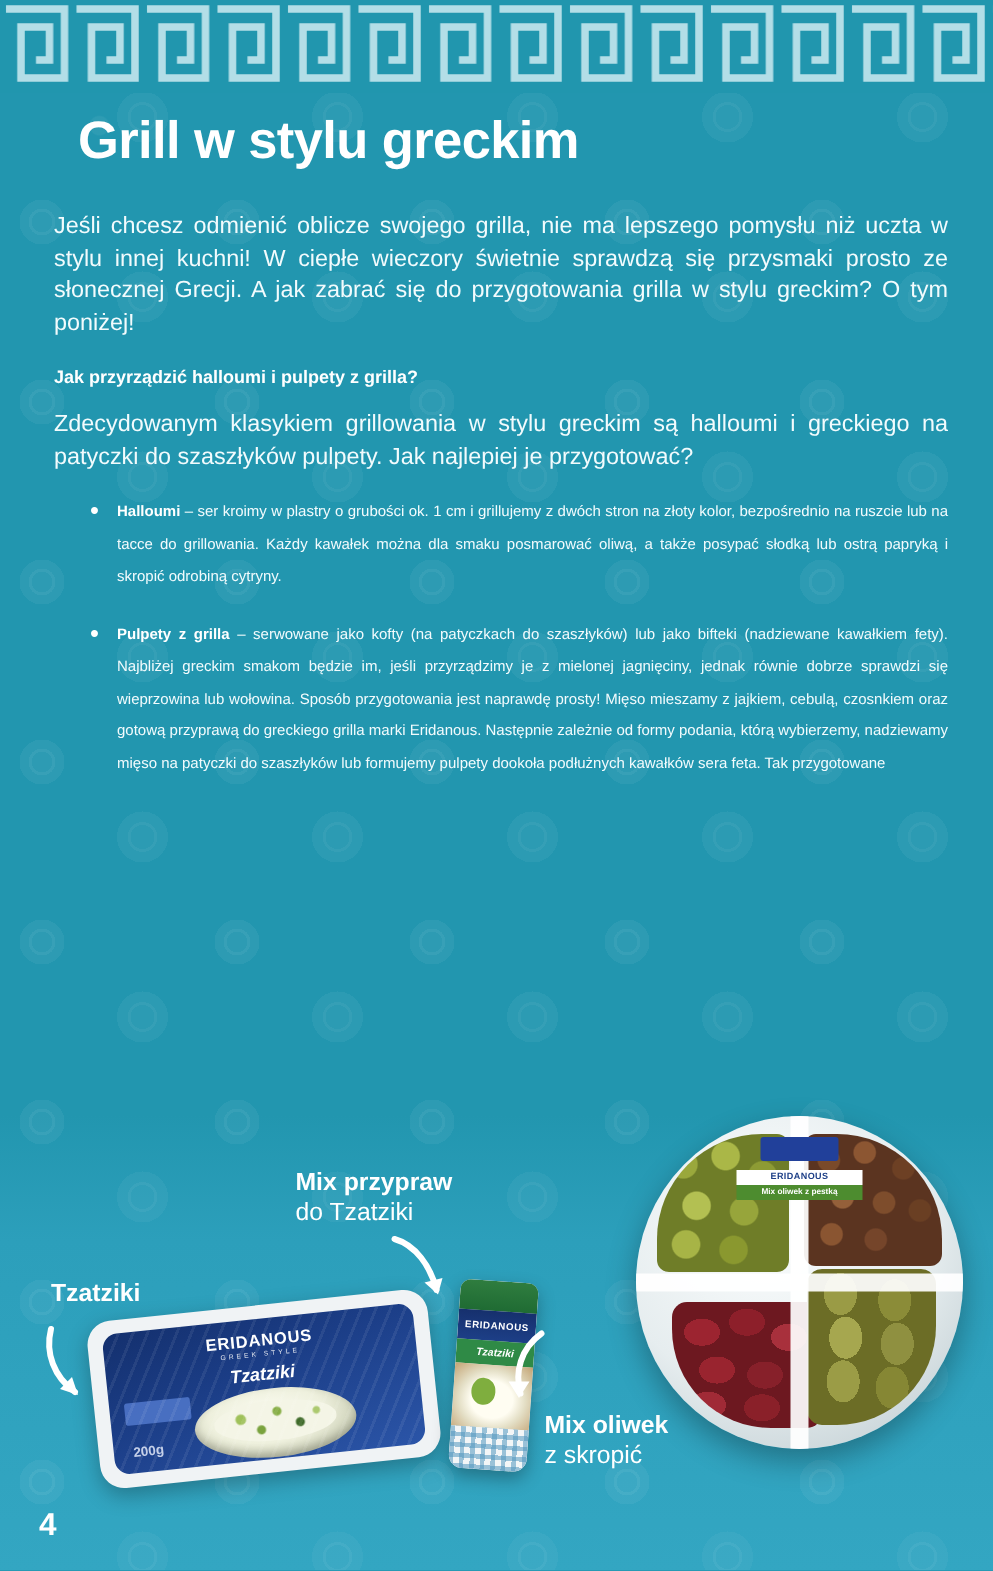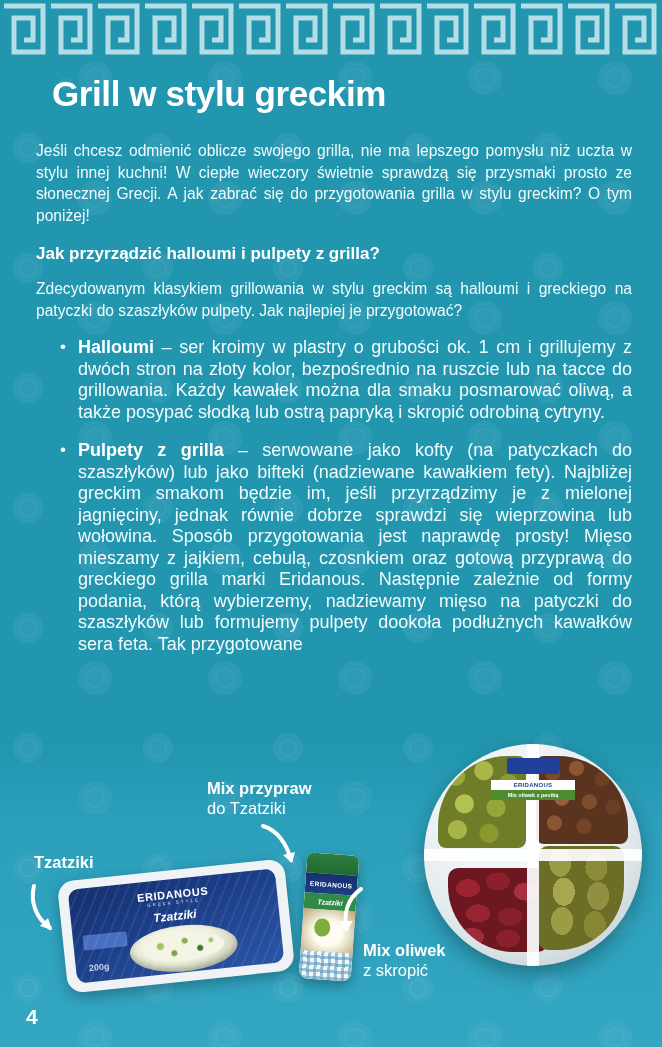--- a/index.html
+++ b/index.html
@@ -78,38 +78,38 @@
   }
 
   p.body-text {
     font-size: 15.6px;
     line-height: 21.5px;
     text-align: justify;
     color: #f2fbfd;
   }
 
   h2.subhead {
-    font-size: 17px;
+    font-size: 12px;
     font-weight: bold;
     color: #ffffff;
     margin-top: 18px;
     margin-bottom: 14px;
   }
 
   p.para-2 { margin-bottom: 16px; }
 
   ul.tips {
     list-style: none;
     margin-left: 22px;
   }
   ul.tips li {
     position: relative;
     padding-left: 20px;
     margin-bottom: 17px;
-    font-size: 18px;
+    font-size: 10px;
     line-height: 21.5px;
     text-align: justify;
     color: #f2fbfd;
   }
   ul.tips li::before {
     content: "\2022";
     position: absolute;
     left: 2px;
     top: -1px;
     font-size: 17px;
@@ -124,21 +124,21 @@
     width: 662px;
     height: 305px;
     z-index: 5;
   }
 
   .callout { position: absolute; color: #ffffff; }
   .callout .line-bold { font-weight: bold; font-size: 16.5px; line-height: 20px; }
   .callout .line-reg  { font-weight: normal; font-size: 16.5px; line-height: 20px; }
 
   .callout-tzatziki   { left: 34px;  top: 110px; }
-  .callout-spices     { left: 207px; top: 36px; text-align: left; }
+  .callout-spices     { left: 197px; top: 36px; text-align: left; }
   .callout-olives     { left: 363px; top: 198px; }
 
   .arrow { position: absolute; z-index: 6; }
   .arrow-tzatziki { left: 28px;  top: 140px; }
   .arrow-spices   { left: 257px; top: 80px; }
   .arrow-olives   { left: 335px; top: 143px; }
 
   
   .prod-tub {
     position: absolute;

